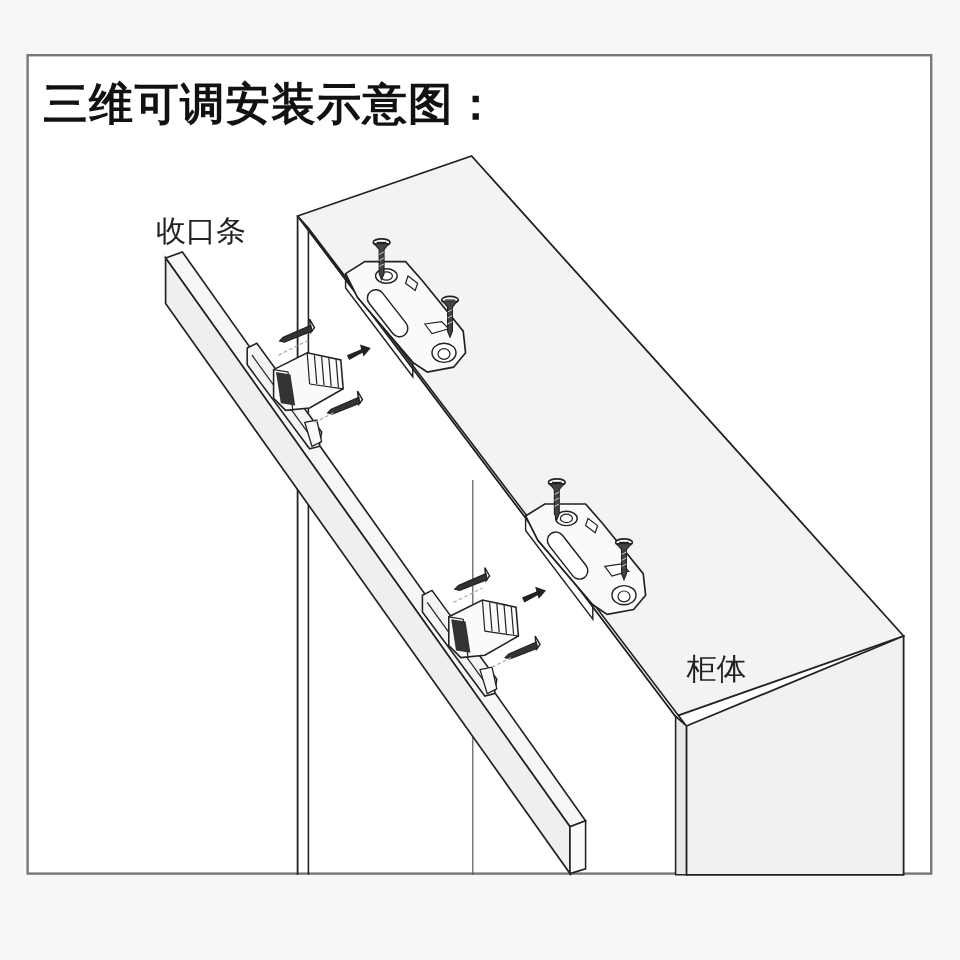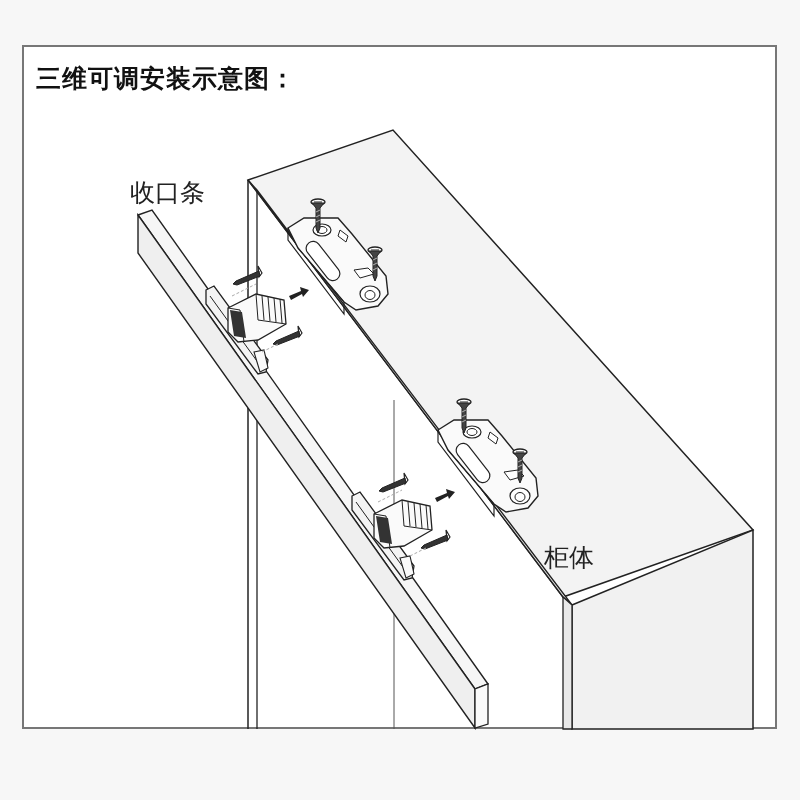--- a/index.html
+++ b/index.html
@@ -1,21 +1,21 @@
 <!DOCTYPE html>
 <html><head>
 <meta charset="utf-8">
 <style>
   html, body { margin:0; padding:0; background:#f7f7f7; }
   body { width:800px; height:800px; position:relative; overflow:hidden; font-family:"DejaVu Sans", sans-serif; }
   .frame { position:absolute; left:22px; top:45px; width:755px; height:684px; border:2px solid #777; background:#ffffff; box-sizing:border-box; }
-  .title { position:absolute; left:36px; top:62px; font-size:25px; font-weight:bold; color:#111; letter-spacing:1px; }
+  .title { position:absolute; left:36px; top:62px; font-size:37px; font-weight:bold; color:#111; letter-spacing:1px; }
   .label { position:absolute; font-size:25px; color:#222; }
   .label-strip { left:130px; top:176px; }
-  .label-cabinet { left:544px; top:541px; }
+  .label-cabinet { left:572px; top:541px; }
   svg.drawing { position:absolute; left:0; top:0; }
 </style>
 </head>
 <body>
 
 <div class="frame"></div>
 <div class="title">三维可调安装示意图：</div>
 
 <svg class="drawing" width="800" height="800" viewBox="0 0 800 800">
   <defs>

